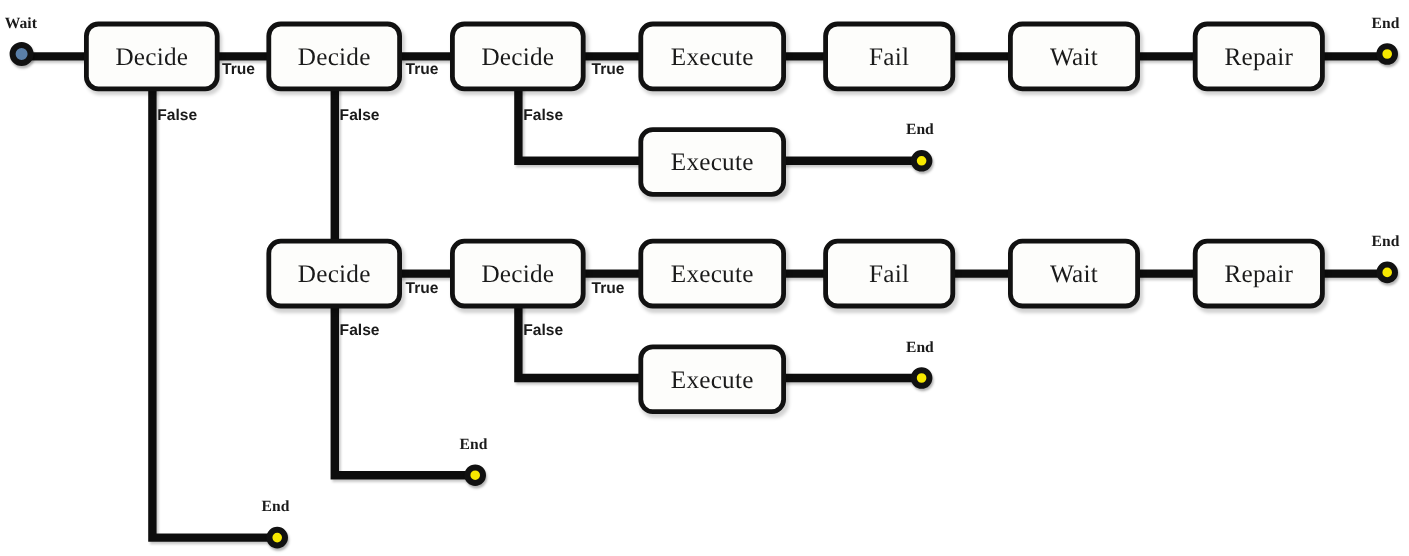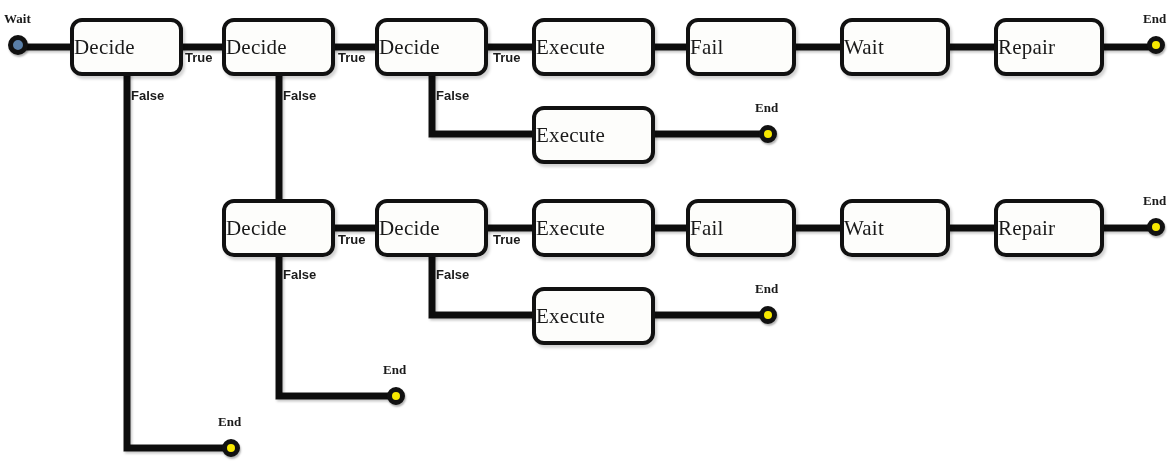--- a/index.html
+++ b/index.html
@@ -25,20 +25,21 @@
     height: 463px;
   }
   .node {
     position: absolute;
     box-sizing: border-box;
     background: #fdfdfb;
     border: 4px solid #111111;
     border-radius: 12px;
     display: flex;
     align-items: center;
+    justify-content: center;
     font-size: 21px;
     color: #1a1a1a;
     letter-spacing: 0.2px;
     box-shadow: 2px 3px 3px rgba(0,0,0,0.18);
     z-index: 3;
   }
   .edge-label {
     position: absolute;
     font-family: Liberation Sans, sans-serif;
     font-weight: bold;

